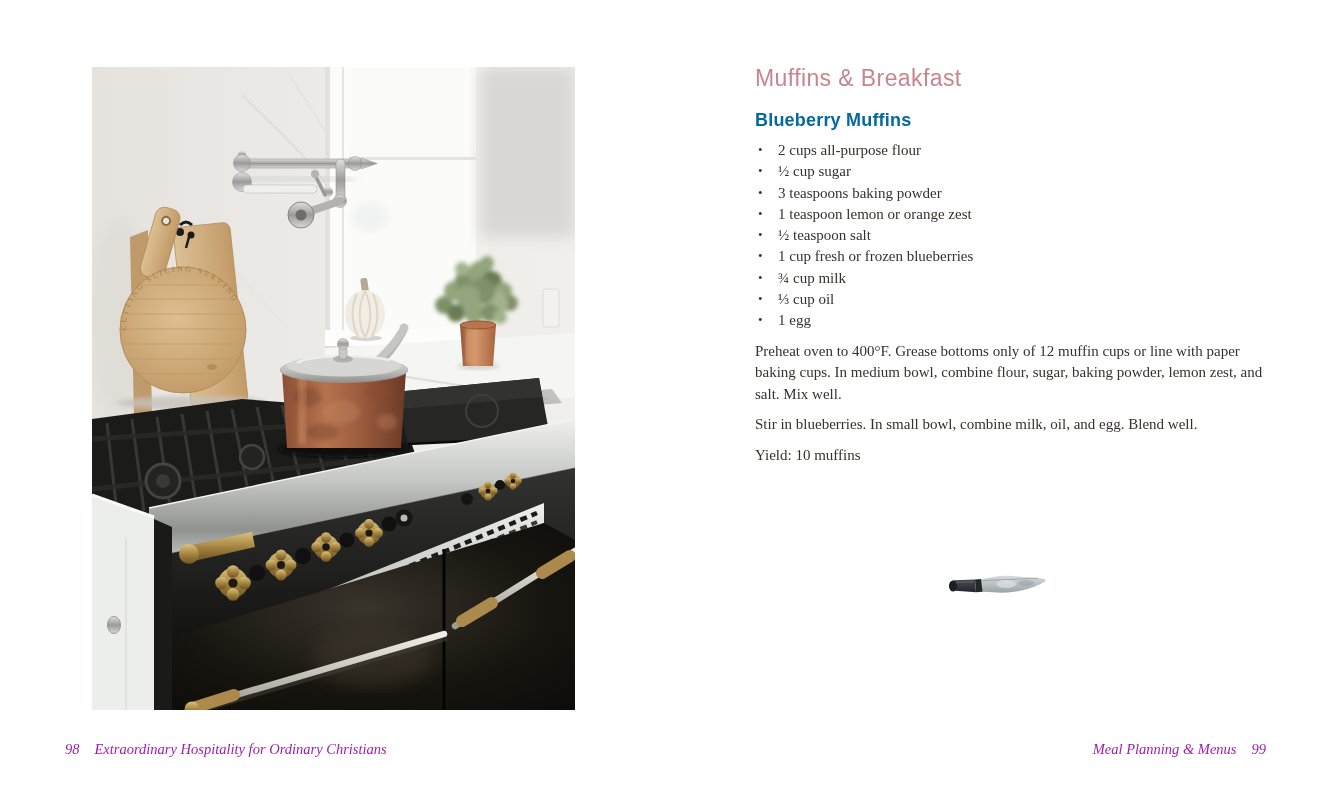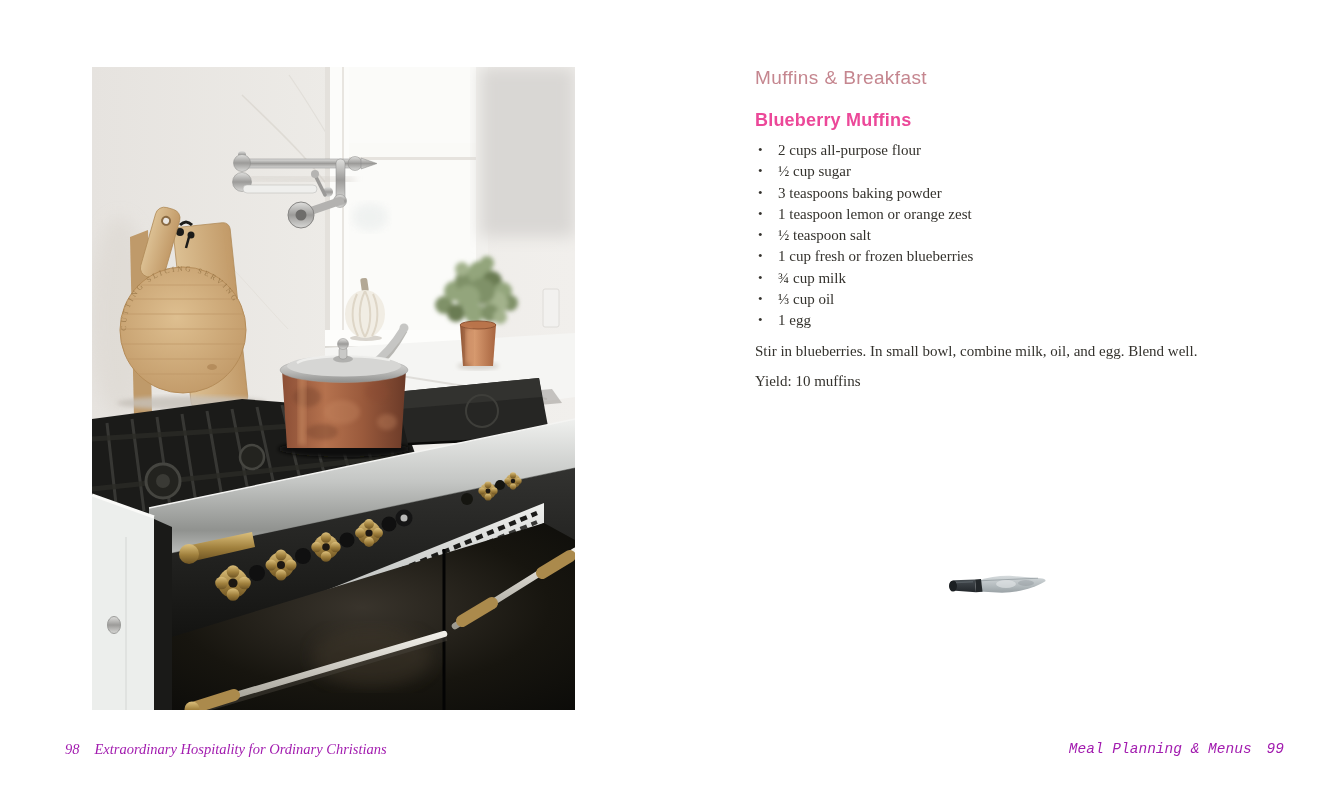--- a/index.html
+++ b/index.html
@@ -1,32 +1,32 @@
 <!DOCTYPE html>
 <html><head>
 <meta charset="utf-8">
 <style>
   html,body{margin:0;padding:0;background:#ffffff;}
   .spread{position:relative;width:1333px;height:800px;background:#ffffff;overflow:hidden;
           font-family:"Liberation Serif", serif;color:#34322d;}
   .photo{position:absolute;left:92px;top:67px;width:483px;height:643px;display:block;}
   .right-col{position:absolute;left:755px;top:66px;width:512px;}
-  .section-header{font-family:"Liberation Sans", sans-serif;font-size:19px;font-weight:400;
+  .section-header{font-family:"Liberation Sans", sans-serif;font-size:23px;font-weight:400;
                   color:#c5868f;letter-spacing:.4px;line-height:24px;}
   .recipe-title{font-family:"Liberation Sans", sans-serif;font-size:18px;font-weight:600;
-                color:#ec4899;letter-spacing:.2px;line-height:24px;margin-top:18px;}
+                color:#0369a1;letter-spacing:.2px;line-height:24px;margin-top:18px;}
   .ingredients{list-style:none;margin:8px 0 0 0;padding:0;font-size:15px;}
   .ingredients li{position:relative;padding-left:23px;line-height:21.3px;}
   .ingredients .bullet{position:absolute;left:3px;top:-1px;font-size:13px;}
   .instructions p{margin:9px 0 0 0;font-size:15px;line-height:21.6px;}
   .yield{margin:9px 0 0 0;font-size:15px;line-height:21.6px;}
   .knife{position:absolute;left:948px;top:572px;width:102px;height:27px;}
   .footer{position:absolute;top:741px;font-style:italic;font-size:14.5px;color:#a21caf;white-space:nowrap;}
   .footer-left{left:65px;}
-  .footer-right{right:49px;font-family:Liberation Mono, monospace;}
+  .footer-right{right:67px;}
   .footer .num-left{margin-right:15px;}
   .footer .num-right{margin-left:15px;}
 </style>
 </head>
 <body>
 
 <div class="spread">
 
   <svg class="photo" viewBox="0 0 483 643" preserveAspectRatio="none" aria-hidden="true">
     <defs>
@@ -318,20 +318,21 @@
         <li>
         <span class="bullet">•</span>
         <span class="ing-text">⅓ cup oil</span>
       </li>
         <li>
         <span class="bullet">•</span>
         <span class="ing-text">1 egg</span>
       </li>
       </ul>
     <div class="instructions">
+        <p>Preheat oven to 400°F. Grease bottoms only of 12 muffin cups or line with paper baking cups. In medium bowl, combine flour, sugar, baking powder, lemon zest, and salt. Mix well.</p>
         <p>Stir in blueberries. In small bowl, combine milk, oil, and egg. Blend well.</p>
       </div>
     <p class="yield">Yield: 10 muffins</p>
   </div>
 
   <svg class="knife" viewBox="0 0 102 27" aria-hidden="true">
     <defs>
       <linearGradient id="bladeG" x1="0" y1="0" x2="0" y2="1">
         <stop offset="0" stop-color="#d6dbdd"></stop>
           <stop offset=".55" stop-color="#b6bdc0"></stop>

